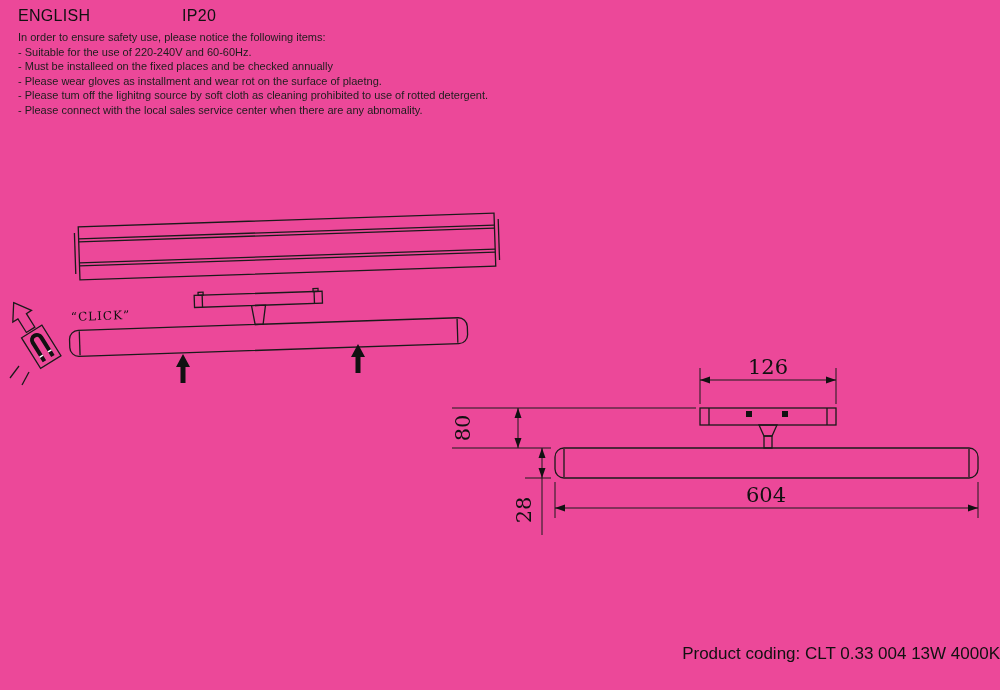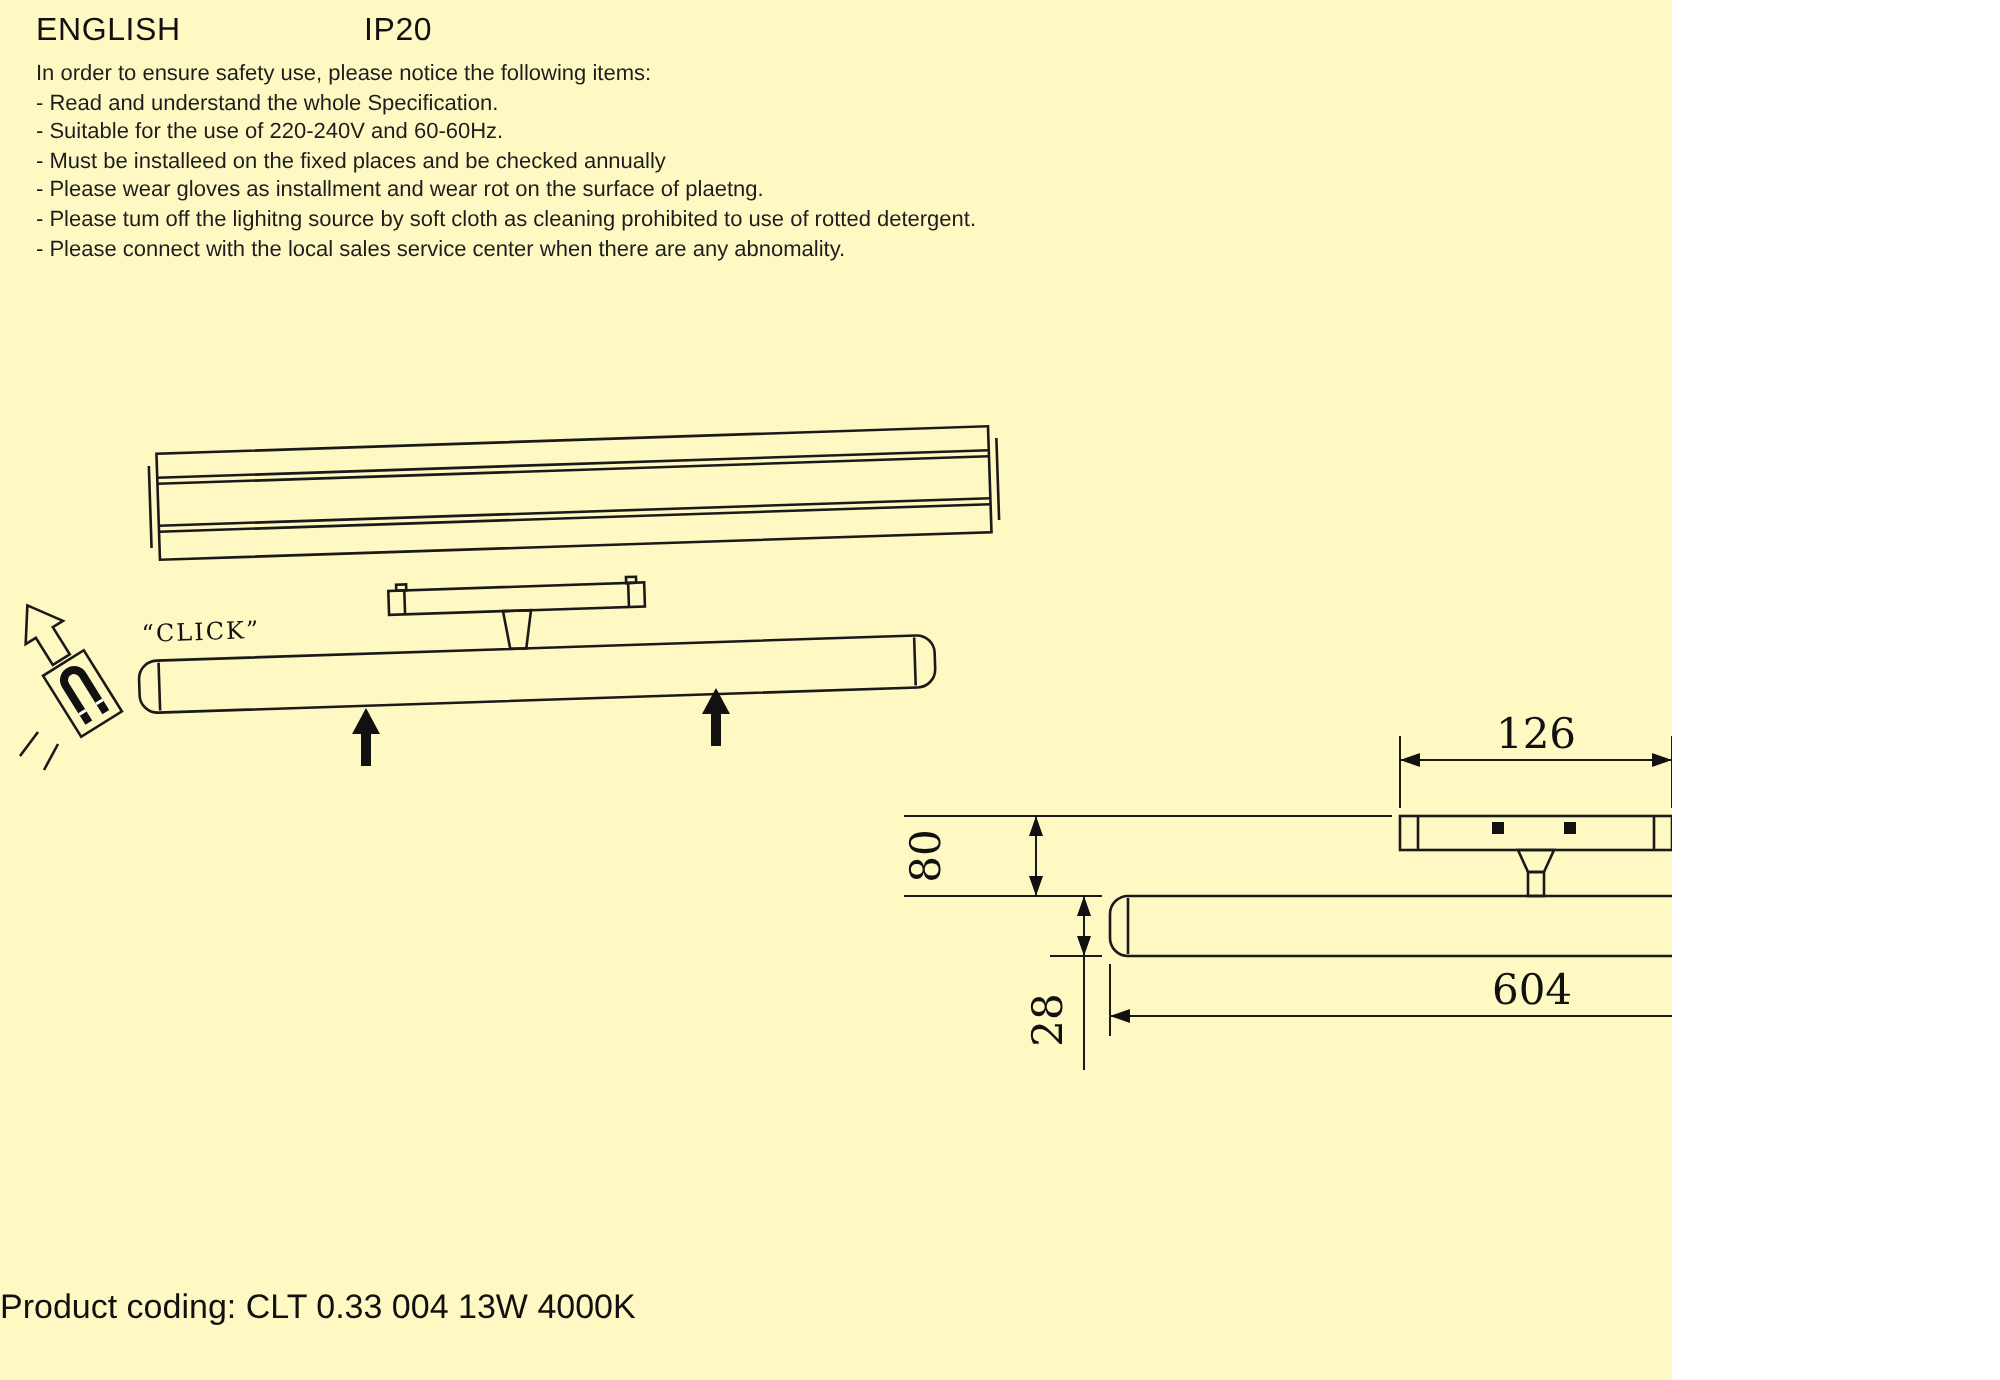--- a/index.html
+++ b/index.html
@@ -1,42 +1,41 @@
 <!DOCTYPE html>
 <html><head>
 <meta charset="utf-8">
 <style>
   * { margin:0; padding:0; box-sizing:border-box; }
   html,body { background:#ffffff; }
   body { font-family:"Liberation Sans", sans-serif; color:#111; }
-  .page { position:relative; width:836px; height:690px; background:#fef9c3; overflow:hidden; }
+  .page { position:relative; width:1000px; height:690px; background:#ec4899; overflow:hidden; }
 
   .lang-label { position:absolute; left:18px; top:7px; font-size:16px; letter-spacing:0.3px; }
   .ip-label   { position:absolute; left:150px; top:7px; font-size:16px; letter-spacing:0.3px;margin-left:32px; }
 
   .spec-block { position:absolute; left:18px; top:30px; font-size:11px; line-height:14.6px; color:#1d1d1d; }
   .spec-block div { white-space:nowrap; }
 
   .diagram { position:absolute; }
   .install-svg { left:5px;  top:190px; }
   .dim-svg     { left:430px; top:350px; }
 
-  .footer-line { position:absolute; left:0; top:644px; width:100%; text-align:left; font-size:17px; color:#111; }
+  .footer-line { position:absolute; left:0; top:644px; width:100%; text-align:right; font-size:17px; color:#111; }
 </style>
 </head>
 <body>
 
 <div class="page">
 
   <span class="lang-label">ENGLISH</span>
   <span class="ip-label">IP20</span>
 
   <section class="spec-block">
     <div>In order to ensure safety use, please notice the following items:</div>
-    <div>- Read and understand the whole Specification.</div>
     <div>- Suitable for the use of 220-240V and 60-60Hz.</div>
     <div>- Must be installeed on the fixed places and be checked annually</div>
     <div>- Please wear gloves as installment and wear rot on the surface of plaetng.</div>
     <div>- Please tum off the lighitng source by soft cloth as cleaning prohibited to use of rotted detergent.</div>
     <div>- Please connect with the local sales service center when there are any abnomality.</div>
   </section>
 
   <svg class="diagram install-svg" width="520" height="215" viewBox="0 0 520 215">
     <g stroke="#1a1a1a" fill="none" stroke-width="1.3">
 

